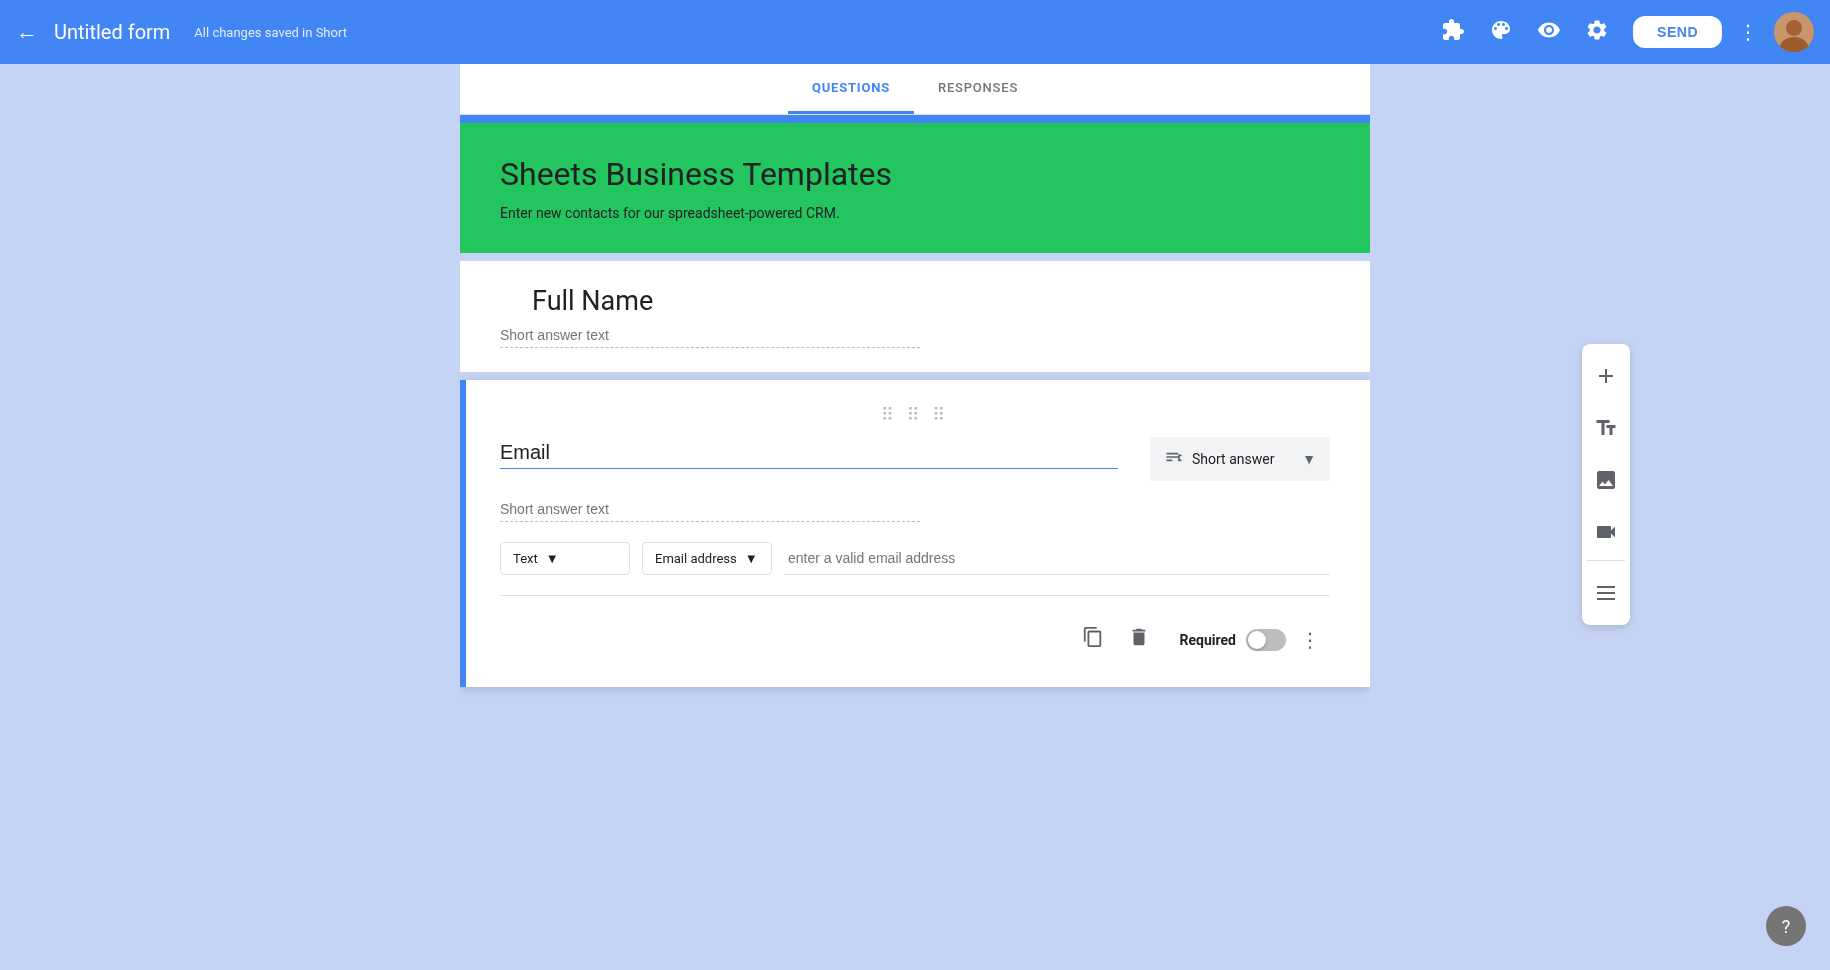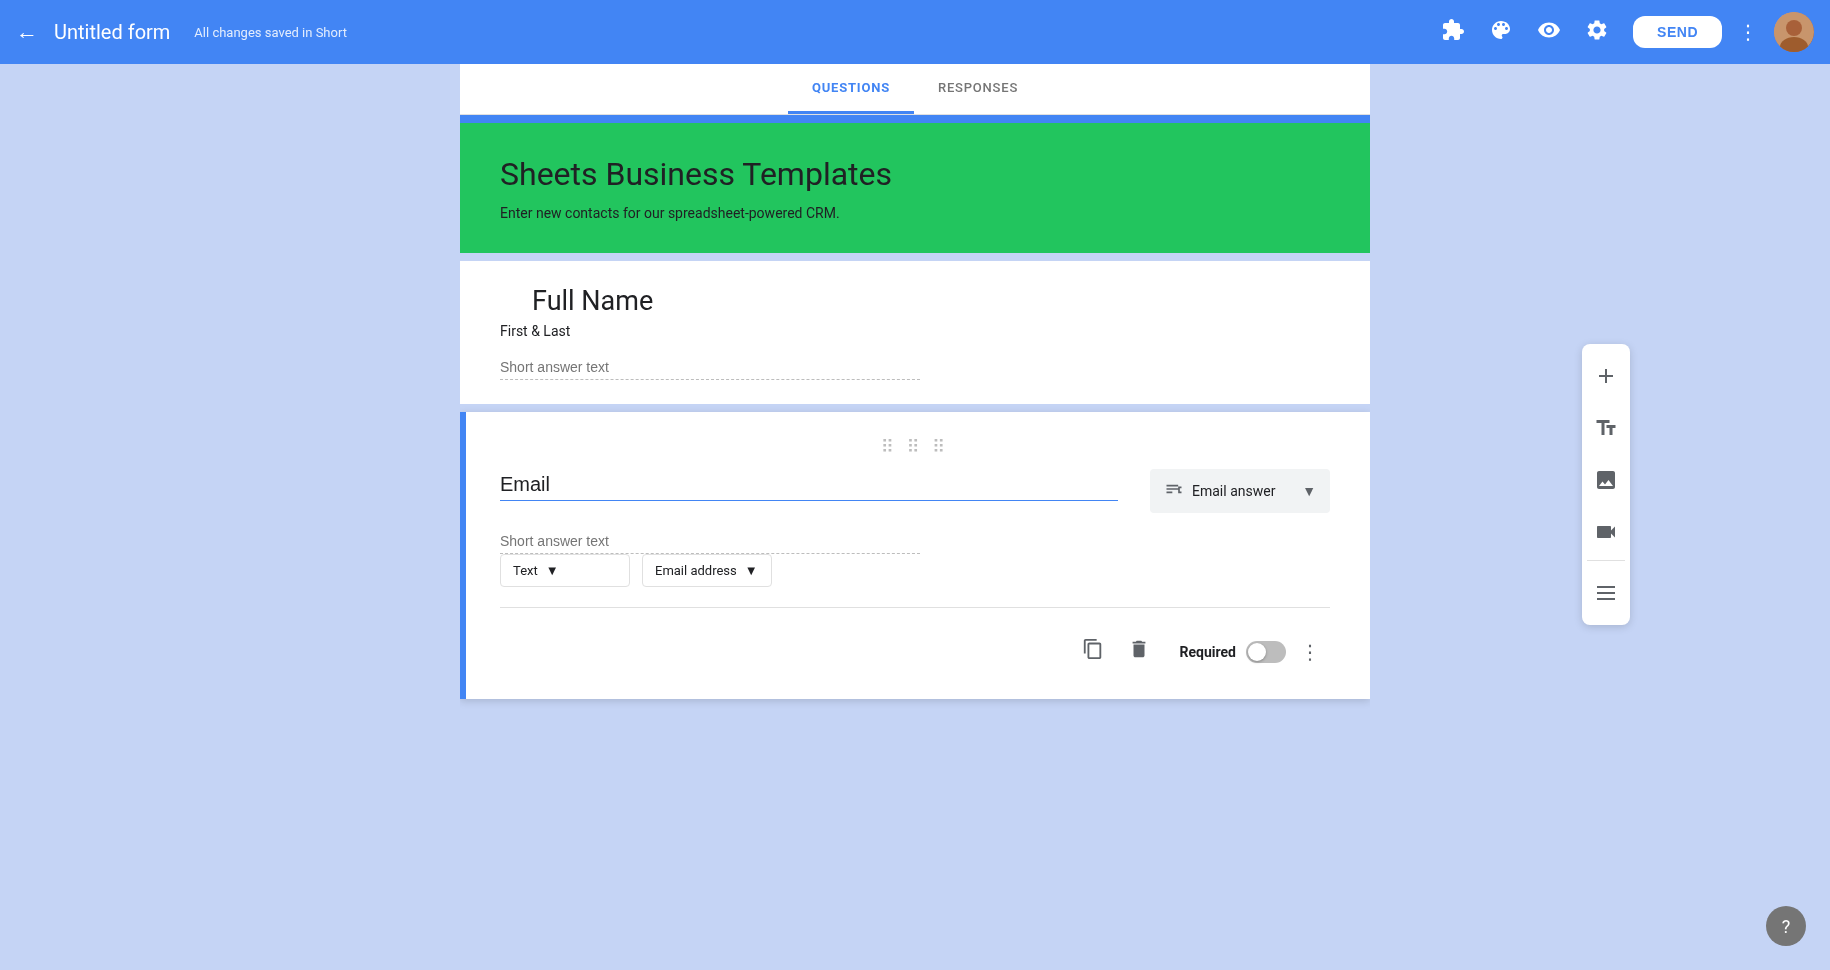--- a/index.html
+++ b/index.html
@@ -238,20 +238,21 @@
     }
     .dropdown-arrow {
       color: #5f6368;
       font-size: 14px;
     }
 
     .validation-row {
       display: flex;
       align-items: flex-start;
       gap: 12px;
+      margin-top: 20px;
     }
     .validation-dropdown {
       display: flex;
       align-items: center;
       background: white;
       border: 1px solid #e0e0e0;
       border-radius: 4px;
       padding: 8px 12px;
       cursor: pointer;
       gap: 8px;
@@ -423,51 +424,51 @@
 
     <div class="form-scroll">
 
       <div class="form-title-card">
         <div class="form-title-text">Sheets Business Templates</div>
         <div class="form-desc">Enter new contacts for our spreadsheet-powered CRM.</div>
       </div>
 
       <div class="question-card inactive">
         <div class="question-label">Full Name</div>
-        <div class="question-sub">First &amp; Last</div>
         <input class="short-answer-input" type="text" readonly="" placeholder="Short answer text" style="">
       </div>
 
       <div class="question-card active">
         <div class="drag-handle">⠿ ⠿ ⠿</div>
         <div class="question-row">
           <input class="question-input" type="text" value="Email" style="">
           <div class="question-type-selector">
             <span class="question-type-icon">
               <svg width="20" height="20" viewBox="0 0 24 24" fill="#5f6368">
                 <path d="M3 9h14V7H3v2zm0 4h14v-2H3v2zm0 4h7v-2H3v2zm16 0h2v-2h-2v-4h2v-2h-4v8h2z"></path>
               </svg>
             </span>
-            <span class="question-type-label">Email answer</span>
+            <span class="question-type-label">Short answer</span>
             <span class="dropdown-arrow">▼</span>
           </div>
         </div>
         <div style="margin-top: 16px;">
           <input class="short-answer-input" type="text" readonly="" placeholder="Short answer text" style="">
         </div>
 
         <div class="validation-row">
           <div class="validation-dropdown">
             <span>Text</span>
             <span>▼</span>
           </div>
           <div class="validation-dropdown">
             <span>Email address</span>
             <span>▼</span>
           </div>
+          <input class="validation-text-input" type="text" placeholder="enter a valid email address" style="">
         </div>
 
         <div class="card-actions">
           <button class="action-btn" title="Duplicate">
             <svg width="22" height="22" viewBox="0 0 24 24" fill="#5f6368">
               <path d="M16 1H4c-1.1 0-2 .9-2 2v14h2V3h12V1zm3 4H8c-1.1 0-2 .9-2 2v14c0 1.1.9 2 2 2h11c1.1 0 2-.9 2-2V7c0-1.1-.9-2-2-2zm0 16H8V7h11v14z"></path>
             </svg>
           </button>
           <button class="action-btn" title="Delete">
             <svg width="22" height="22" viewBox="0 0 24 24" fill="#5f6368">

